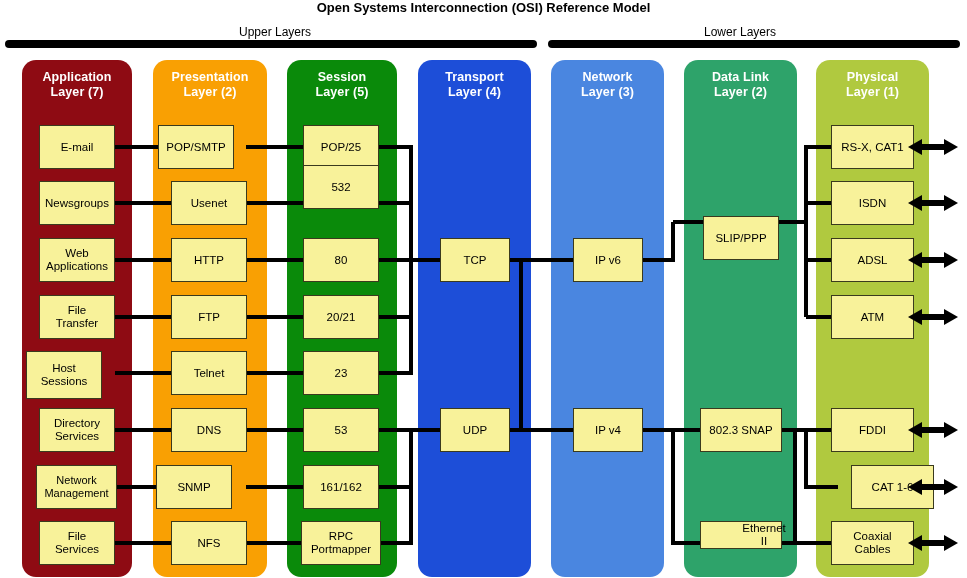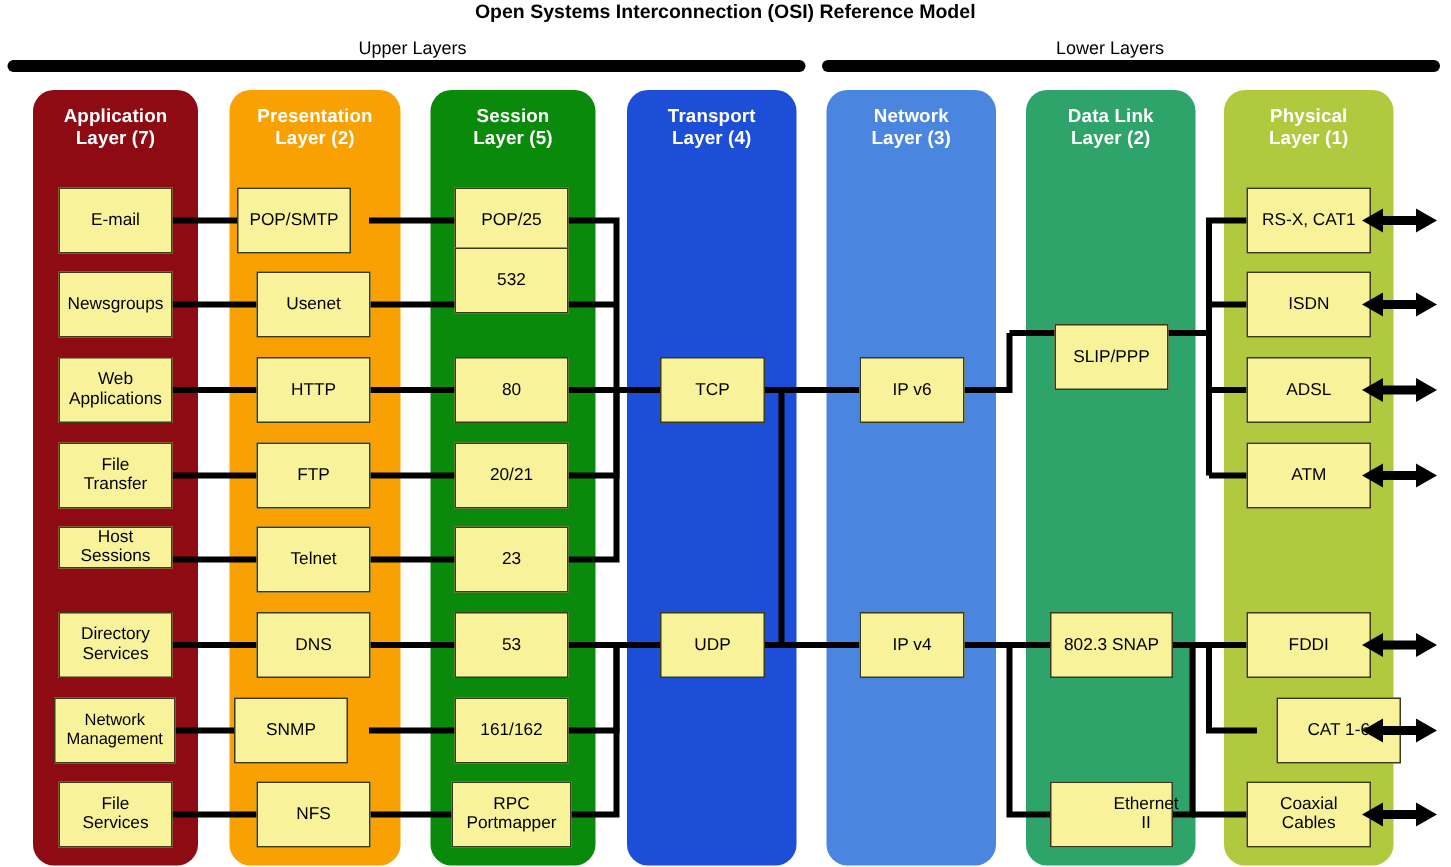--- a/index.html
+++ b/index.html
@@ -195,21 +195,21 @@
         <i style="font-style:normal;display:block">Web</i>
         <i style="font-style:normal;display:block">Applications</i>
       </span>
     </div>
   <div class="pbox" style="left:39px;top:295px;width:76px;height:44px;">
     <span>
         <i style="font-style:normal;display:block">File</i>
         <i style="font-style:normal;display:block">Transfer</i>
       </span>
     </div>
-  <div class="pbox" style="left:39px;top:351px;width:76px;height:28px;">
+  <div class="pbox" style="left:26px;top:351px;width:76px;height:48px;">
     <span>
         <i style="font-style:normal;display:block">Host</i>
         <i style="font-style:normal;display:block">Sessions</i>
       </span>
     </div>
   <div class="pbox" style="left:39px;top:408px;width:76px;height:44px;">
     <span>
         <i style="font-style:normal;display:block">Directory</i>
         <i style="font-style:normal;display:block">Services</i>
       </span>
@@ -293,21 +293,21 @@
   <div class="pbox" style="left:573px;top:408px;width:70px;height:44px;">
     <span>IP v4</span>
     </div>
 
   <div class="pbox" style="left:703px;top:216px;width:76px;height:44px;">
     <span>SLIP/PPP</span>
     </div>
   <div class="pbox" style="left:700px;top:408px;width:82px;height:44px;">
     <span>802.3 SNAP</span>
     </div>
-  <div class="pbox" style="left:700px;top:521px;width:82px;height:44px;padding-left:46px;">
+  <div class="pbox" style="left:700px;top:521px;width:82px;height:28px;padding-left:46px;">
     <span>Ethernet II</span>
     </div>
 
   <div class="pbox" style="left:831px;top:125px;width:83px;height:44px;">
     <span>RS-X, CAT1</span>
     </div>
   <div class="pbox" style="left:831px;top:181px;width:83px;height:44px;">
     <span>ISDN</span>
     </div>
   <div class="pbox" style="left:831px;top:238px;width:83px;height:44px;">

